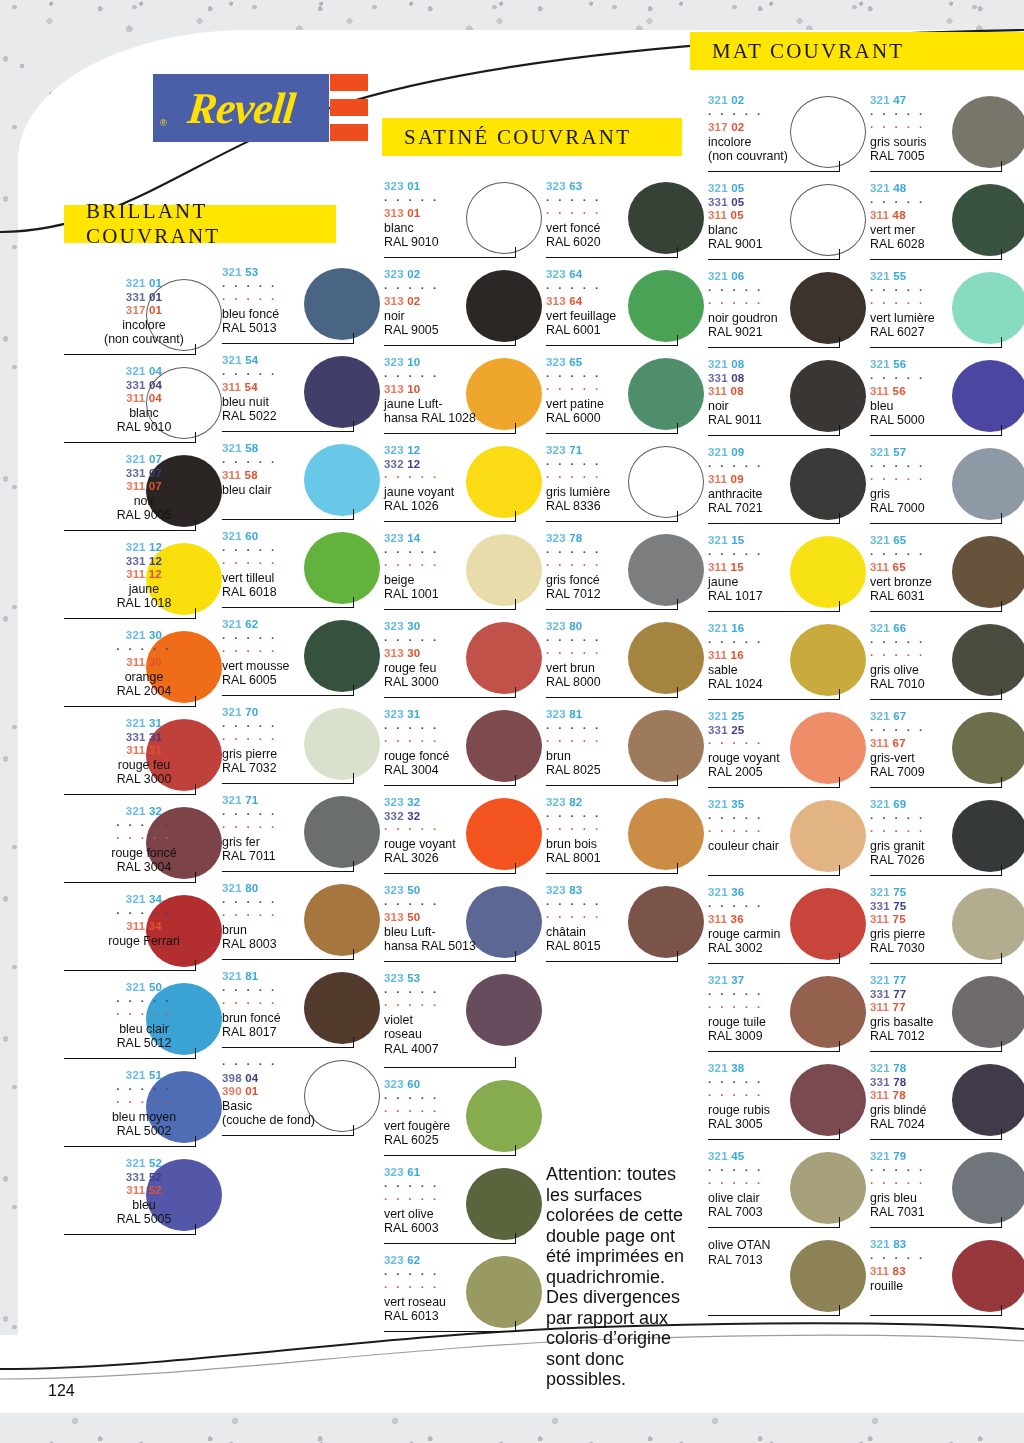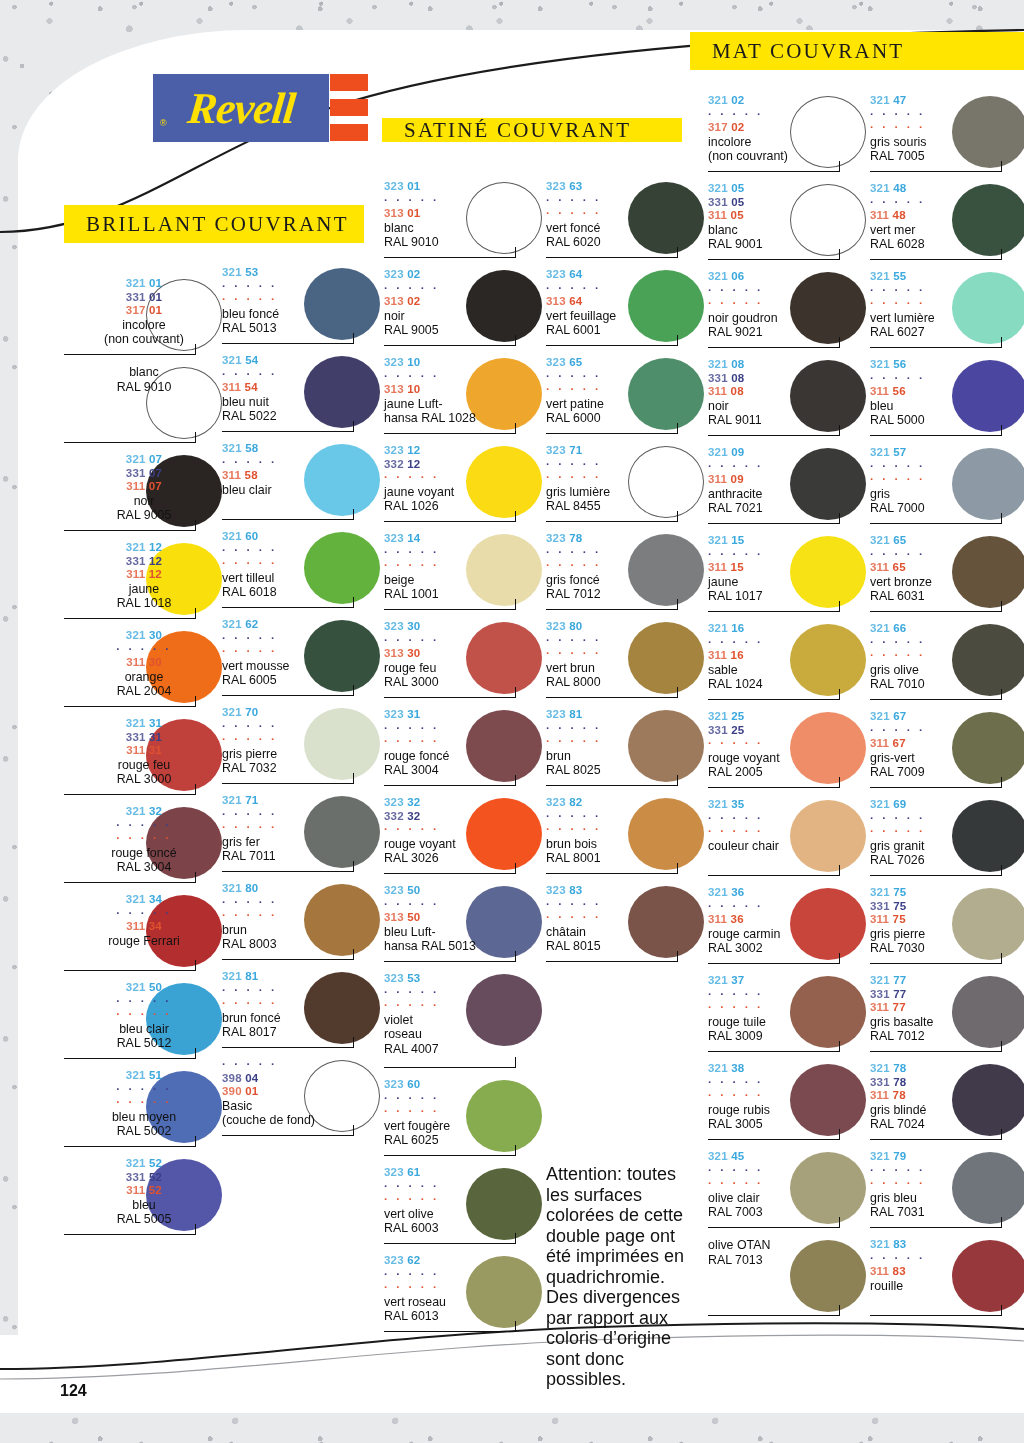--- a/index.html
+++ b/index.html
@@ -82,22 +82,22 @@
     position:absolute;
     background:#ffe500;
     display:flex; align-items:center;
   }
   .banner span {
     font-family:"Liberation Serif", serif;
     font-size:21px; letter-spacing:2.2px; color:#1a1a1a;
     padding-left:22px;
   }
   #banner-mat     { left:690px; top:32px;  width:334px; height:38px; }
-  #banner-satine  { left:382px; top:118px; width:300px; height:24px; }
-  #banner-brillant{ left:64px;  top:205px; width:300px; height:38px; }
+  #banner-satine  { left:382px; top:118px; width:300px; height:38px; }
+  #banner-brillant{ left:64px;  top:205px; width:272px; height:38px; }
 
   
   .col { position:absolute; width:160px; }
   #col1 { left:64px;  top:275px;text-align:center; }
   #col2 { left:222px; top:264px; }
   #col3 { left:384px; top:178px; }
   #col4 { left:546px; top:178px; }
   #col5 { left:708px; top:92px;  }
   #col6 { left:870px; top:92px;  }
 
@@ -150,22 +150,22 @@
   }
 
   
   #note {
     position:absolute; left:546px; top:1164px; width:150px;
     font-size:18px; line-height:20.5px; color:#111;
   }
 
   
   #pageno {
-    position:absolute; left:60px; top:1382px;
-    font-size:16px; font-weight:bold; color:#111;
+    position:absolute; left:48px; top:1382px;
+    font-size:16px; font-weight:normal; color:#111;
   }
 </style>
 </head>
 <body>
 
 <div id="page">
   <div class="speckle"></div>
 
   <div class="panel"></div>
   <div class="panel-bottom"></div>
@@ -208,20 +208,25 @@
           <div class="code c321"><span class="p">321</span> 01</div>
           <div class="code c331"><span class="p">331</span> 01</div>
           <div class="code c311"><span class="p">317</span> 01</div>
         </div>
         <div class="name">incolore</div>
         <div class="ral">(non couvrant)</div>
         <div class="rule"></div>
       </div>
       <div class="entry">
         <div class="disc outline" style="background: rgb(255, 255, 255);"></div>
+        <div class="codes">
+          <div class="code c321"><span class="p">321</span> 04</div>
+          <div class="code c331"><span class="p">331</span> 04</div>
+          <div class="code c311"><span class="p">311</span> 04</div>
+        </div>
         <div class="name">blanc</div>
         <div class="ral">RAL 9010</div>
         <div class="rule"></div>
       </div>
       <div class="entry">
         <div class="disc" style="background: rgb(42, 36, 34);"></div>
         <div class="codes">
           <div class="code c321"><span class="p">321</span> 07</div>
           <div class="code c331"><span class="p">331</span> 07</div>
           <div class="code c311"><span class="p">311</span> 07</div>
@@ -612,21 +617,21 @@
         <div class="rule"></div>
       </div>
       <div class="entry">
         <div class="disc outline" style="background: rgb(255, 255, 255);"></div>
         <div class="codes">
           <div class="code c321"><span class="p">323</span> 71</div>
           <div class="dots b">· · · · ·</div>
           <div class="dots r">· · · · ·</div>
         </div>
         <div class="name">gris lumière</div>
-        <div class="ral">RAL 8455</div>
+        <div class="ral">RAL 8336</div>
         <div class="rule"></div>
       </div>
       <div class="entry">
         <div class="disc" style="background: rgb(123, 125, 126);"></div>
         <div class="codes">
           <div class="code c321"><span class="p">323</span> 78</div>
           <div class="dots b">· · · · ·</div>
           <div class="dots r">· · · · ·</div>
         </div>
         <div class="name">gris foncé</div>

